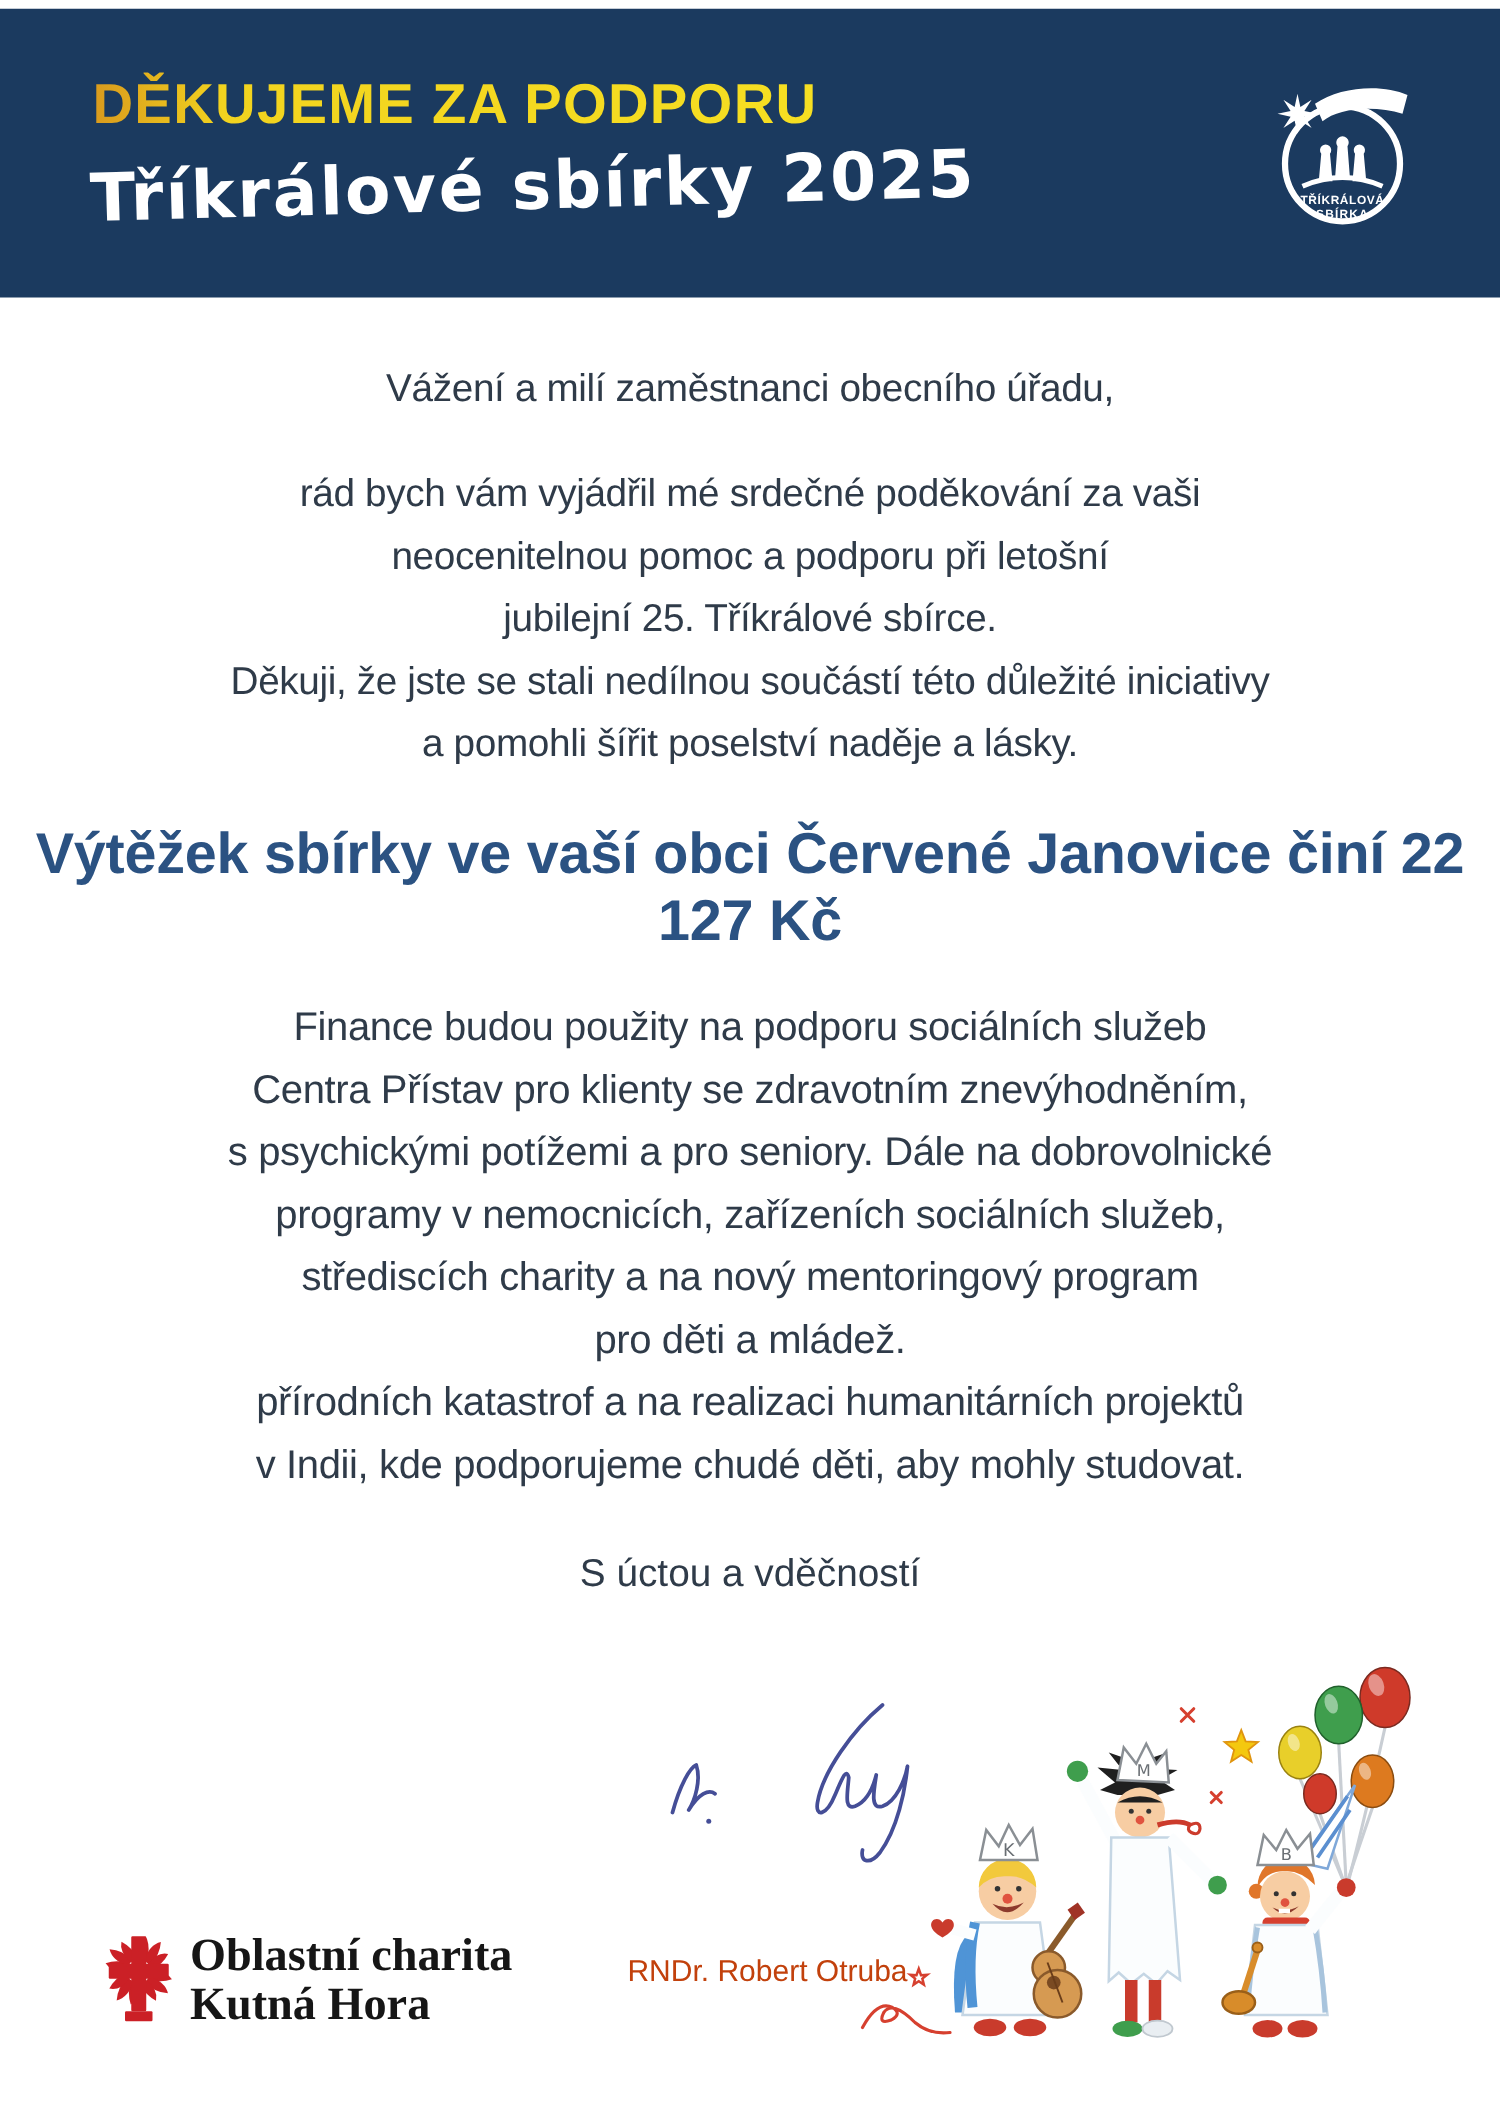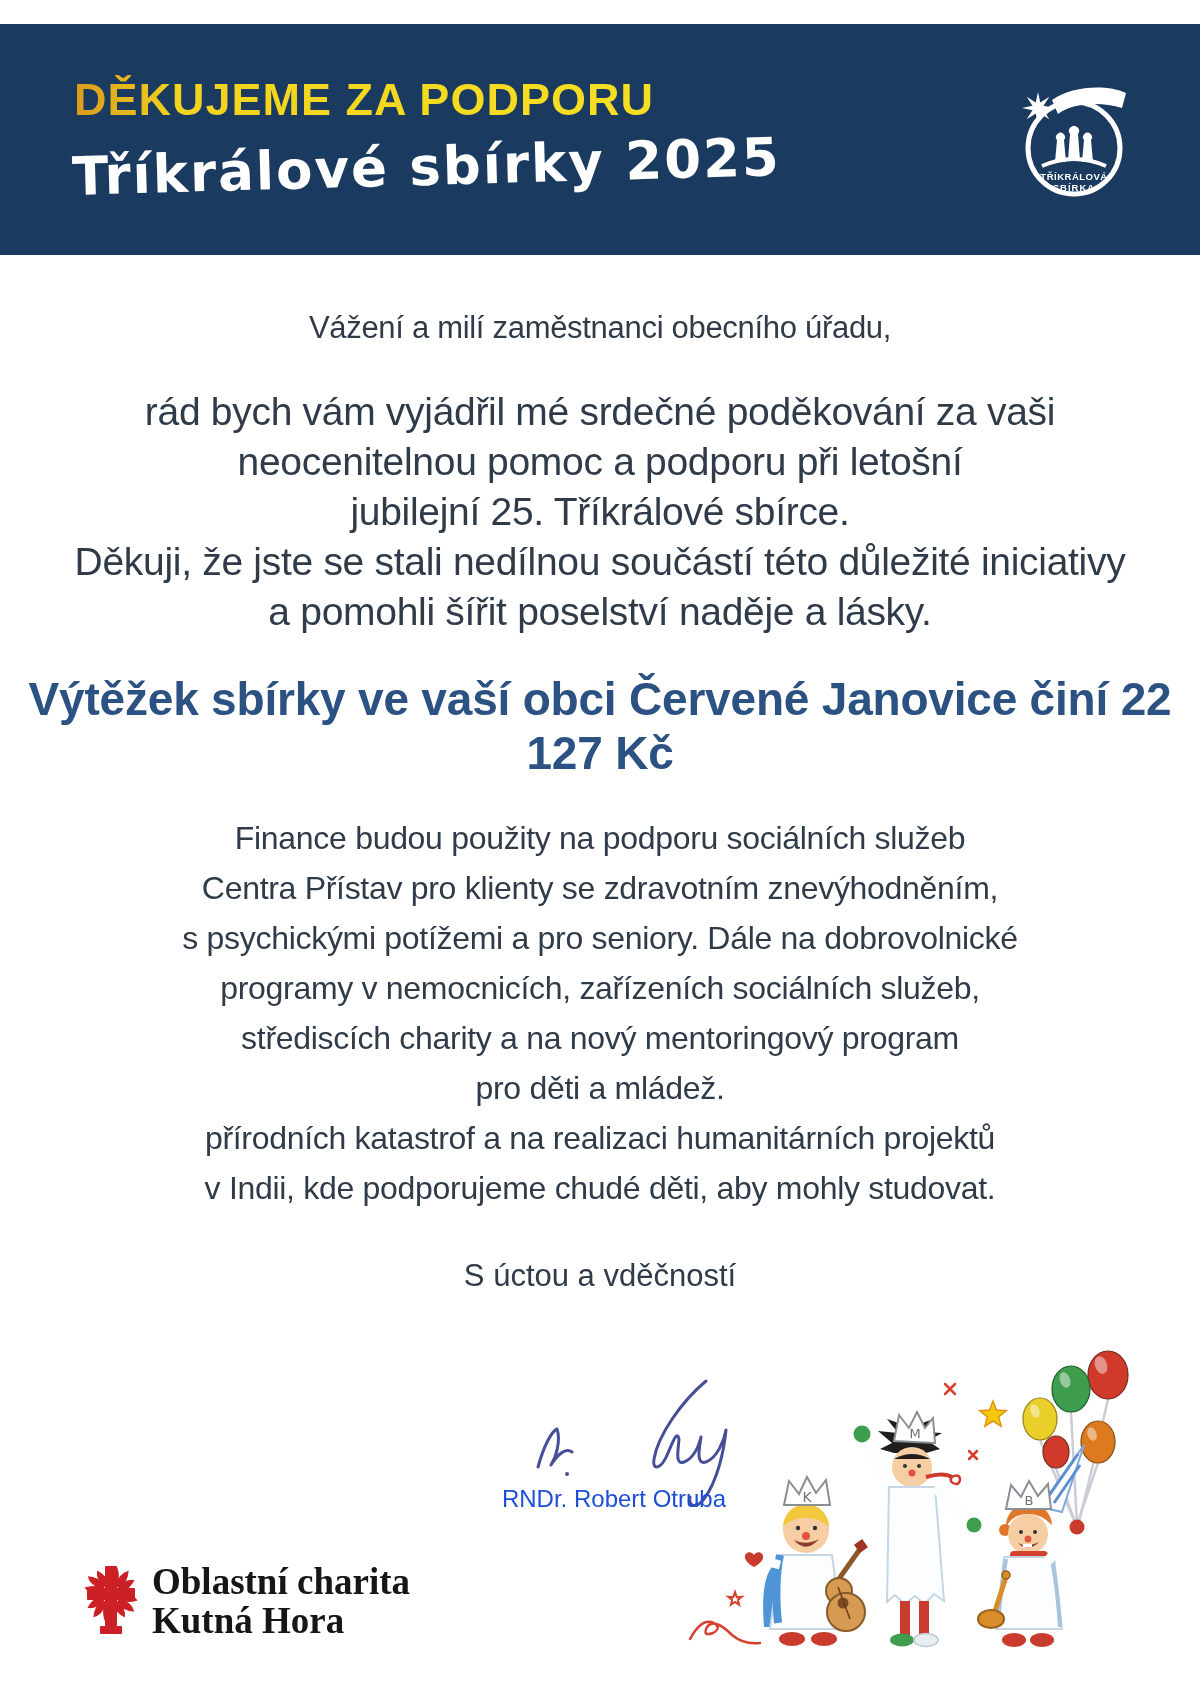--- a/index.html
+++ b/index.html
@@ -1,18 +1,18 @@
 <!DOCTYPE html>
 <html><head>
 <meta charset="utf-8">
 <style>
   * { margin:0; padding:0; box-sizing:border-box; }
   html,body { background:#ffffff; }
   .page {
-    position:relative; width:1200px; height:1655px; margin:17px auto;
+    position:relative; width:1200px; height:1655px; margin:0 auto;
     background:#ffffff; overflow:hidden;
     font-family:"Liberation Sans", sans-serif;
   }
   
   .banner {
     position:absolute; left:0; top:7px; width:1200px; height:231px;
     background:
       radial-gradient(ellipse 420px 260px at 8% 18%, rgba(47,101,167,.95), rgba(47,101,167,0) 70%),
       radial-gradient(ellipse 560px 300px at 42% 0%, rgba(40,84,138,.8), rgba(40,84,138,0) 75%),
       radial-gradient(ellipse 700px 260px at 55% 95%, rgba(7,17,31,.9), rgba(7,17,31,0) 75%),
@@ -30,31 +30,31 @@
   .banner-subtitle {
     position:absolute; left:72px; top:112px;
     font-family:"DejaVu Sans", sans-serif;
     font-size:53px; font-weight:700; color:#ffffff;
     transform:rotate(-1.6deg); letter-spacing:2px;
   }
   .ts-logo { position:absolute; left:1008px; top:52px; }
   
   .letter { position:absolute; left:0; top:238px; width:1200px; text-align:center; color:#2f3b49; }
   .salutation { padding-top:48px; font-size:31px; line-height:50px; letter-spacing:-0.3px; }
-  .intro { margin-top:34px; font-size:39px; line-height:50px; letter-spacing:-0.3px; }
+  .intro { margin-top:34px; font-size:31px; line-height:50px; letter-spacing:-0.3px; }
   .highlight {
     margin-top:35px; font-size:46px; line-height:54px; font-weight:700;
     color:#2b5282; letter-spacing:-0.2px;
   }
   .bodytext { margin-top:33px; font-size:32px; line-height:50px; letter-spacing:-0.3px; }
   .closing { margin-top:38px; font-size:31px; line-height:50px; }
   
   .signature-svg { position:absolute; left:468px; top:1332px; }
-  .signer { position:absolute; left:428px; top:1466px; width:372px; text-align:center;
-            color:#1d4ed8; font-size:24px; line-height:31px; }
+  .signer { position:absolute; left:428px; top:1562px; width:372px; text-align:center;
+            color:#c2410c; font-size:24px; line-height:31px; }
   
   .caritas { position:absolute; left:80px; top:1543px; display:flex; align-items:flex-end; }
   .caritas-text {
     margin-left:10px; font-family:"Liberation Serif", serif; font-weight:600;
     color:#161616; font-size:37px; line-height:39px; padding-top:2px; text-align:left;
   }
   
   .illustration-svg { position:absolute; left:688px; top:1310px; }
 </style>
 </head>

